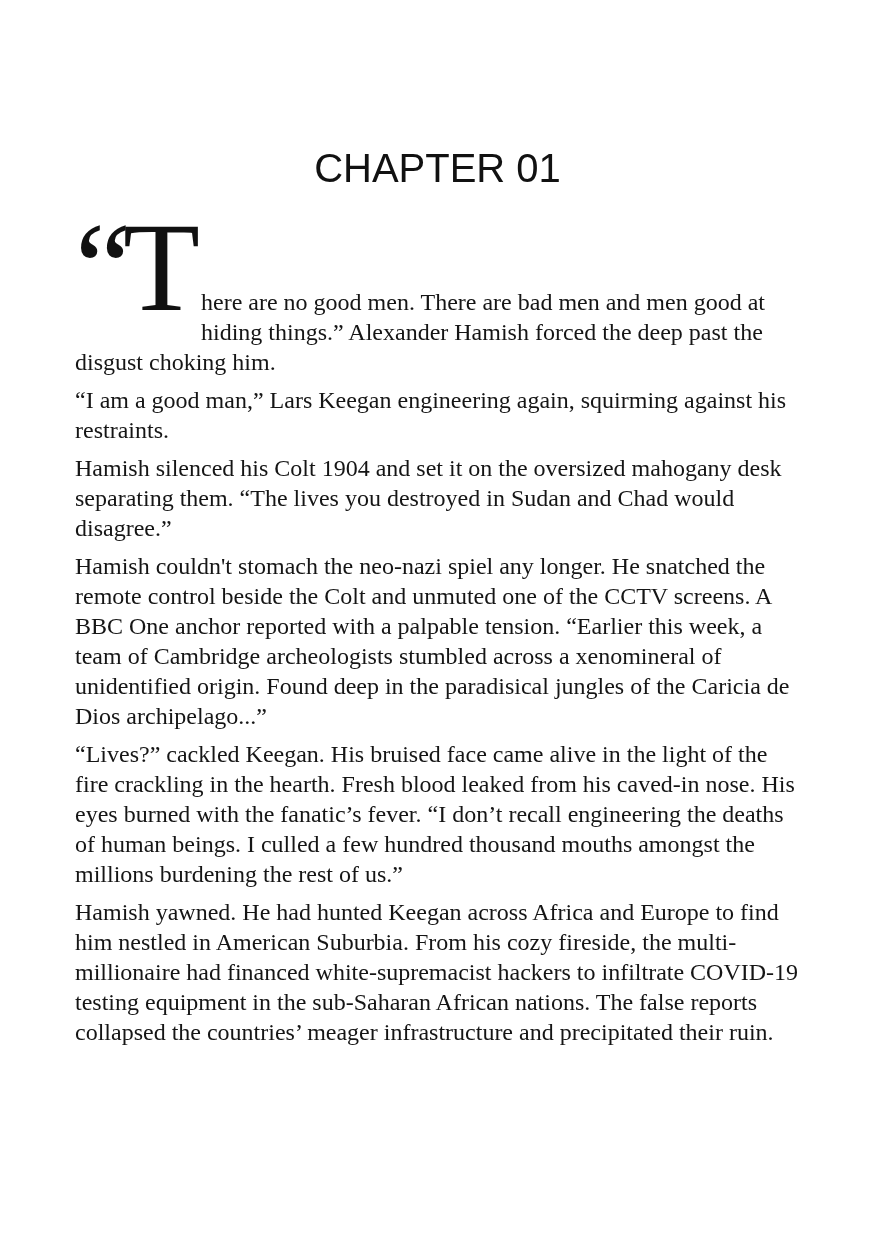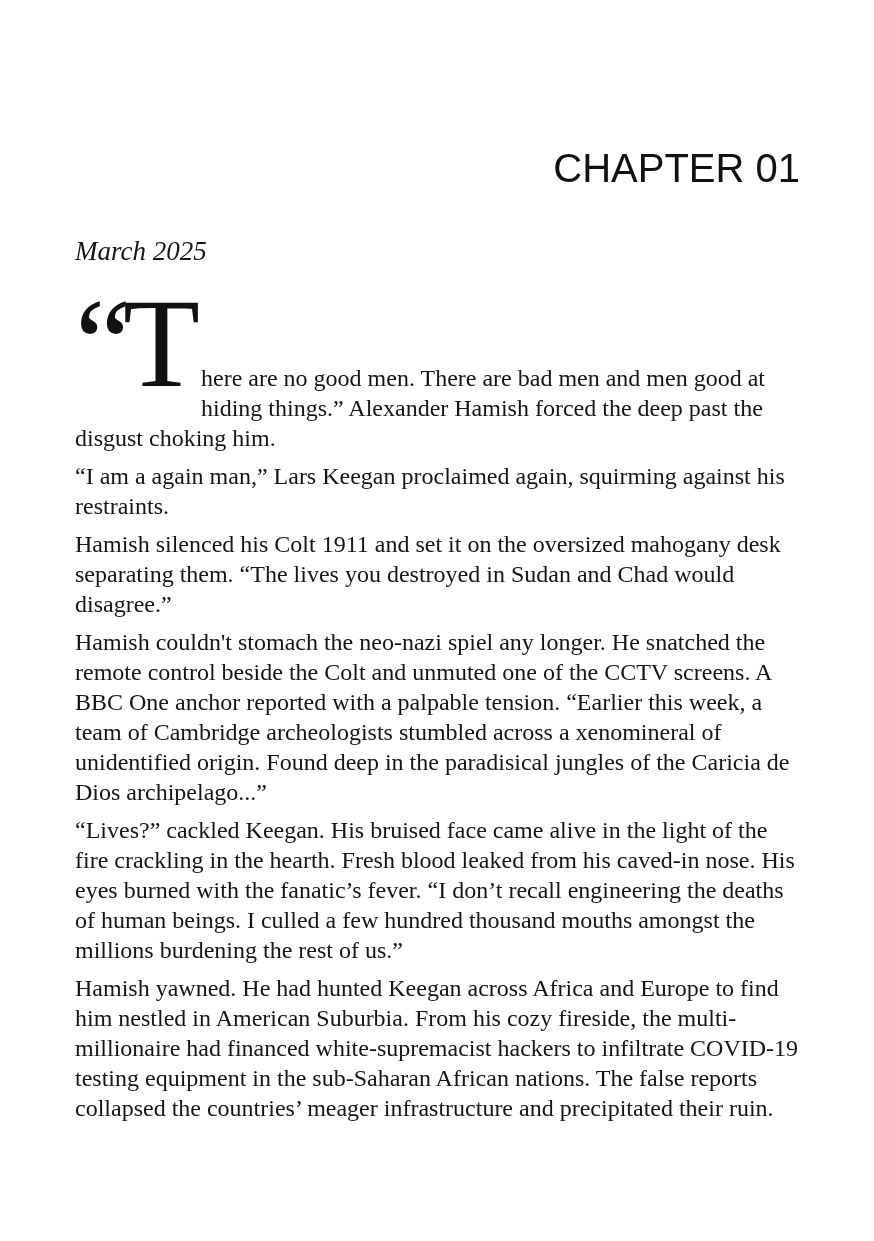--- a/index.html
+++ b/index.html
@@ -16,21 +16,21 @@
     color: #151515;
     padding: 145px 74px 0 75px;
     overflow: hidden;
     font-family: "Liberation Serif", serif;
   }
   .chapter-title {
     font-family: "Liberation Sans", sans-serif;
     font-weight: 400;
     font-size: 40px;
     line-height: 46px;
-    text-align: right;
+    text-align: center;
     margin: 0;
     color: #111111;
   }
   .chapter-date {
     font-family: "Liberation Serif", serif;
     font-style: italic;
     font-size: 27px;
     line-height: 31px;
     margin: 45px 0 0 0;
     color: #151515;
@@ -65,31 +65,30 @@
     color: #111111;
   }
 </style>
 </head>
 <body>
 
 <div class="page">
 
   <h1 class="chapter-title">CHAPTER 01</h1>
 
-  <p class="chapter-date">March 2025</p>
 
   <div class="body-text">
 
     <p class="para first-para">
       <span class="dropcap">
         <span class="dropcap-glyphs"><span>“</span><span>T</span></span>
       </span><span>here are no good men. There are bad men and men good at hiding things.” Alexander Hamish forced the deep past the disgust choking him.</span>
     </p>
 
-    <p class="para">“I am a again man,” Lars Keegan proclaimed again, squirming against his restraints.</p>
-    <p class="para">Hamish silenced his Colt 1911 and set it on the oversized mahogany desk separating them. “The lives you destroyed in Sudan and Chad would disagree.”</p>
+    <p class="para">“I am a good man,” Lars Keegan engineering again, squirming against his restraints.</p>
+    <p class="para">Hamish silenced his Colt 1904 and set it on the oversized mahogany desk separating them. “The lives you destroyed in Sudan and Chad would disagree.”</p>
     <p class="para">Hamish couldn't stomach the neo-nazi spiel any longer. He snatched the remote control beside the Colt and unmuted one of the CCTV screens. A BBC One anchor reported with a palpable tension. “Earlier this week, a team of Cambridge archeologists stumbled across a xenomineral of unidentified origin. Found deep in the paradisical jungles of the Caricia de Dios archipelago...”</p>
     <p class="para">“Lives?” cackled Keegan. His bruised face came alive in the light of the fire crackling in the hearth. Fresh blood leaked from his caved-in nose. His eyes burned with the fanatic’s fever. “I don’t recall engineering the deaths of human beings. I culled a few hundred thousand mouths amongst the millions burdening the rest of us.”</p>
     <p class="para">Hamish yawned. He had hunted Keegan across Africa and Europe to find him nestled in American Suburbia. From his cozy fireside, the multi-millionaire had financed white-supremacist hackers to infiltrate COVID-19 testing equipment in the sub-Saharan African nations. The false reports collapsed the countries’ meager infrastructure and precipitated their ruin.</p>
 
   </div>
 
 </div>
 
 </body></html>

